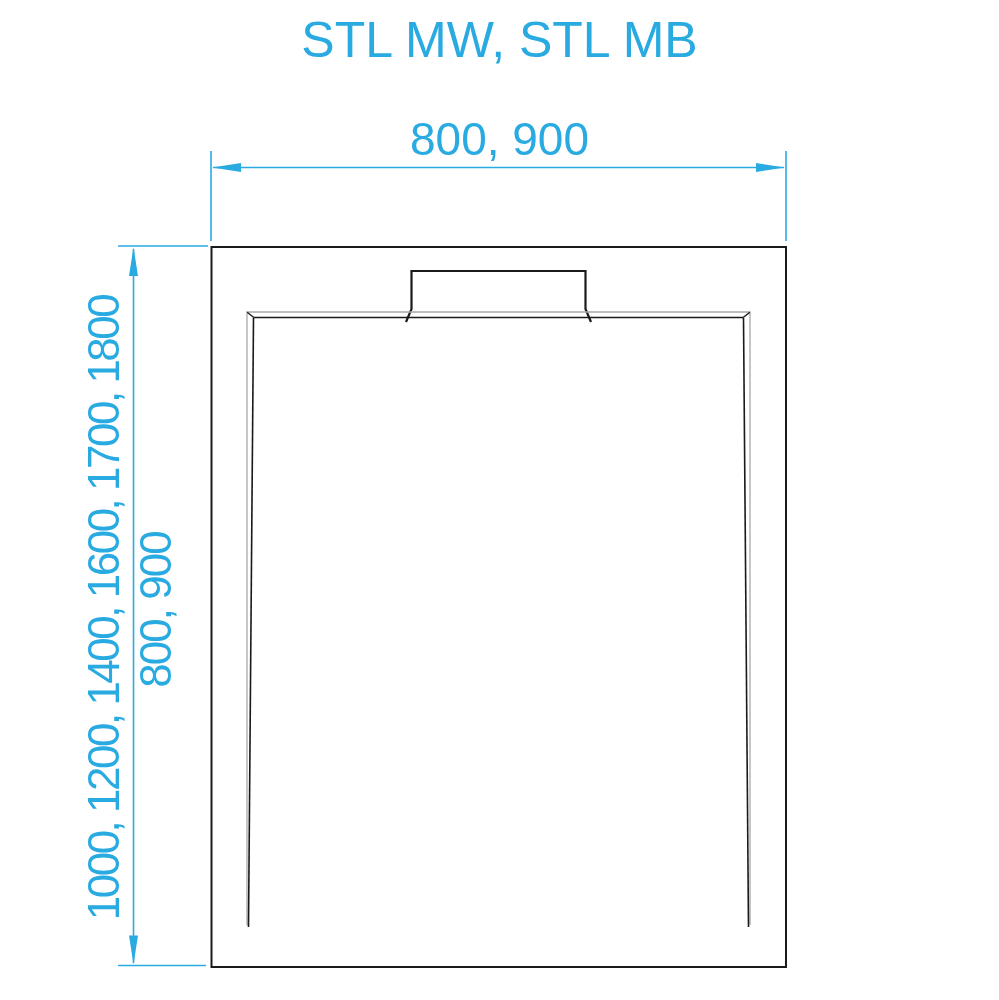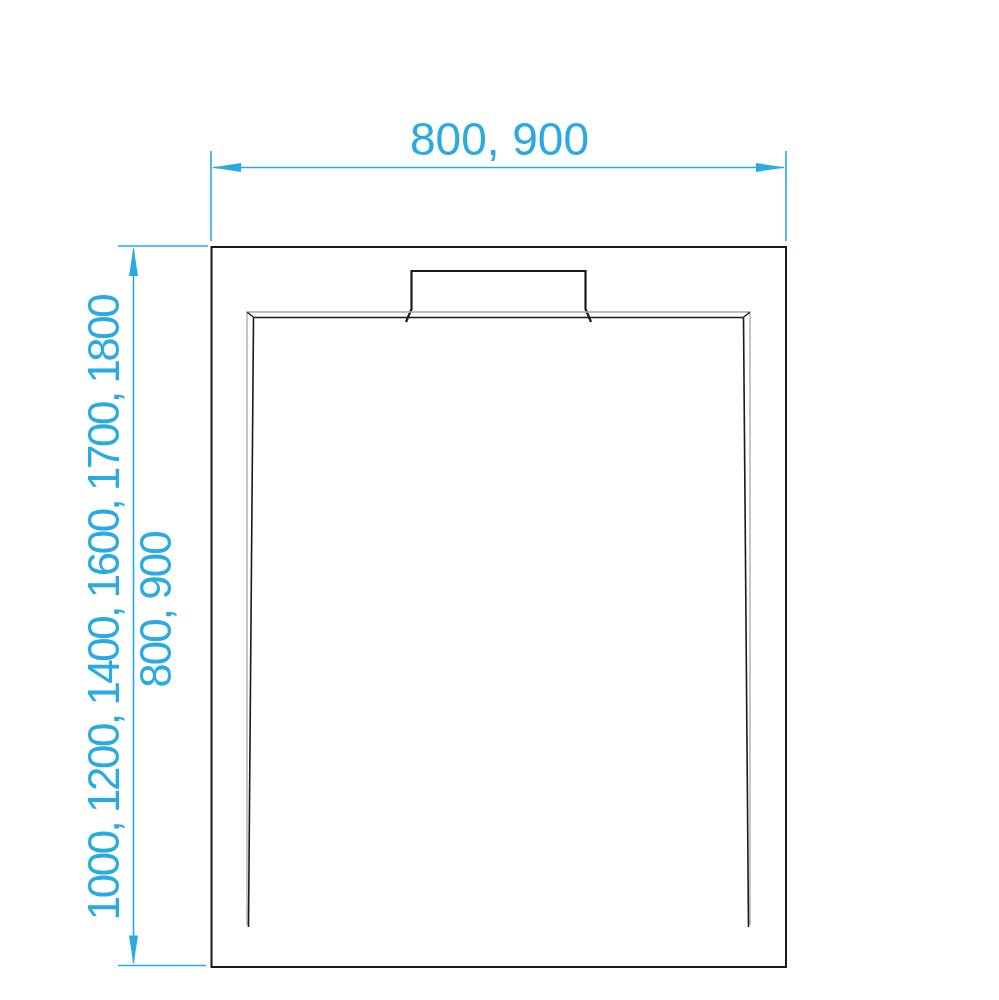--- a/index.html
+++ b/index.html
@@ -47,20 +47,21 @@
   .c-stroke{stroke:var(--accent);stroke-width:1.6;fill:none;}
   .c-fill{fill:var(--accent);stroke:none;}
   .k-stroke{stroke:var(--line-dark);fill:none;}
   .g-stroke{stroke:var(--rim-light);fill:none;}
 </style>
 </head>
 <body>
 
 <div class="canvas">
 
+  <div class="page-title">STL MW, STL MB</div>
 
   <div class="dim-label dim-top">800, 900</div>
 
   <div class="dim-label dim-left-outer">1000, 1200, 1400, 1600, 1700, 1800</div>
 
   <div class="dim-label dim-left-inner">800, 900</div>
 
   <svg class="linework" width="999" height="1000" viewBox="0 0 999 1000">
 
     <line class="c-stroke" x1="211" y1="151" x2="211" y2="241"></line>

